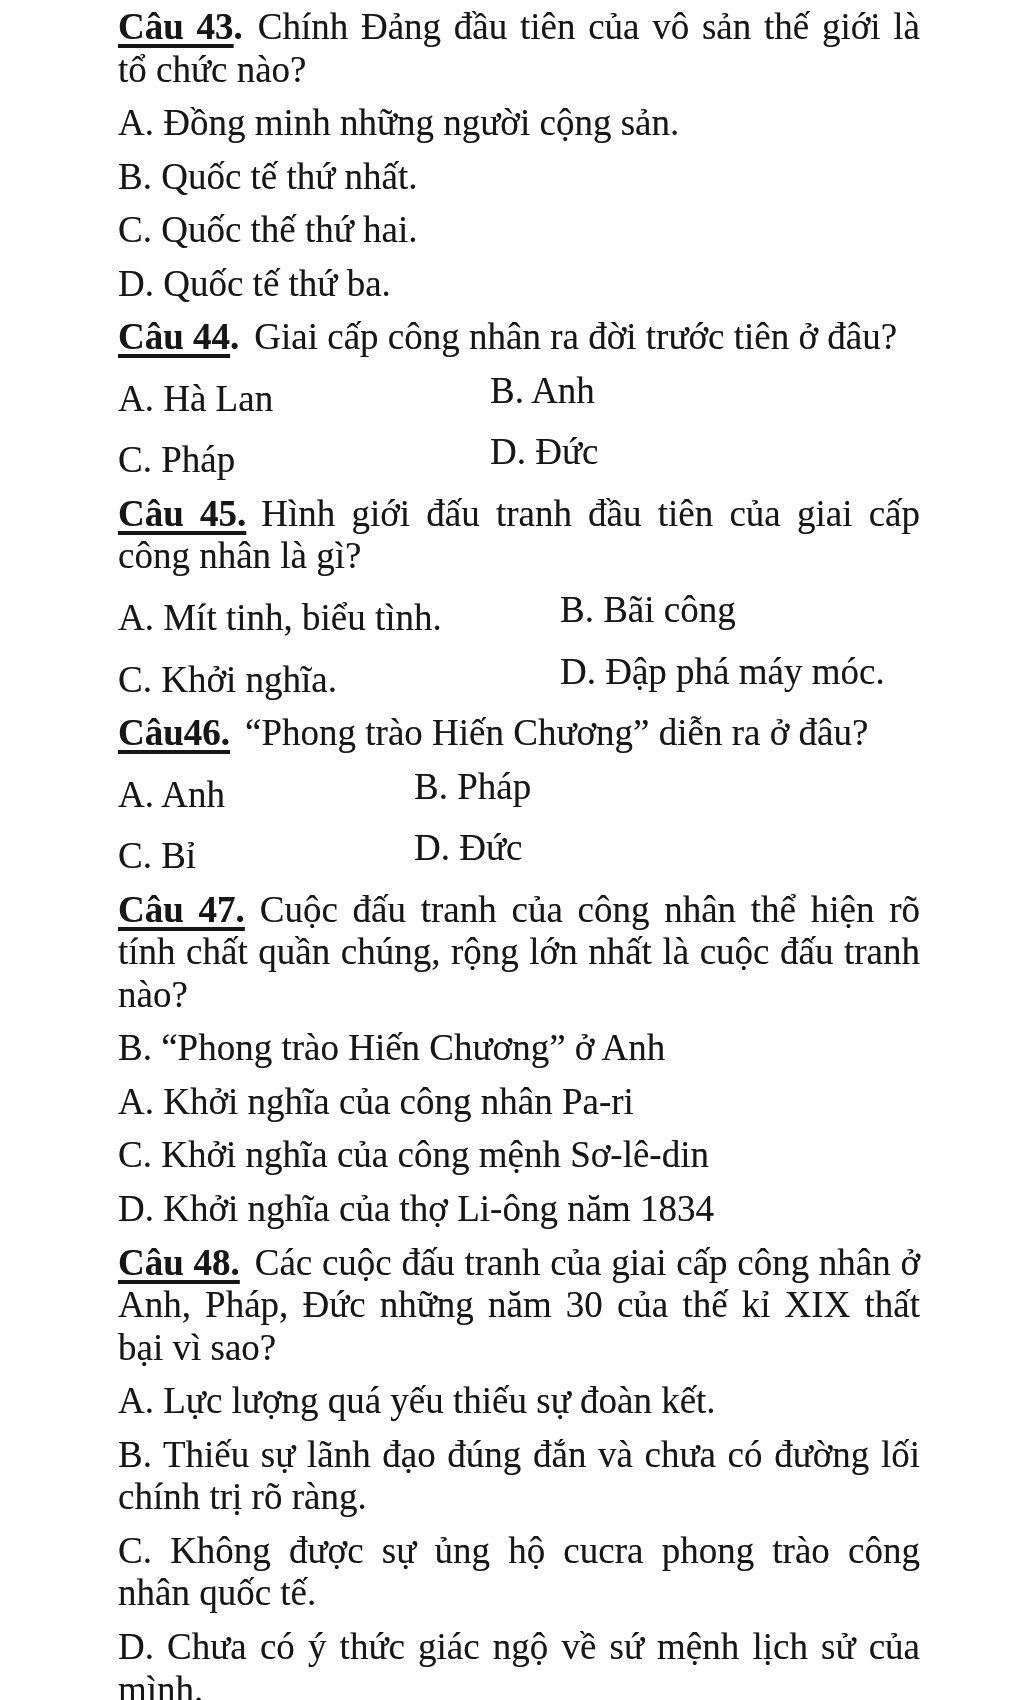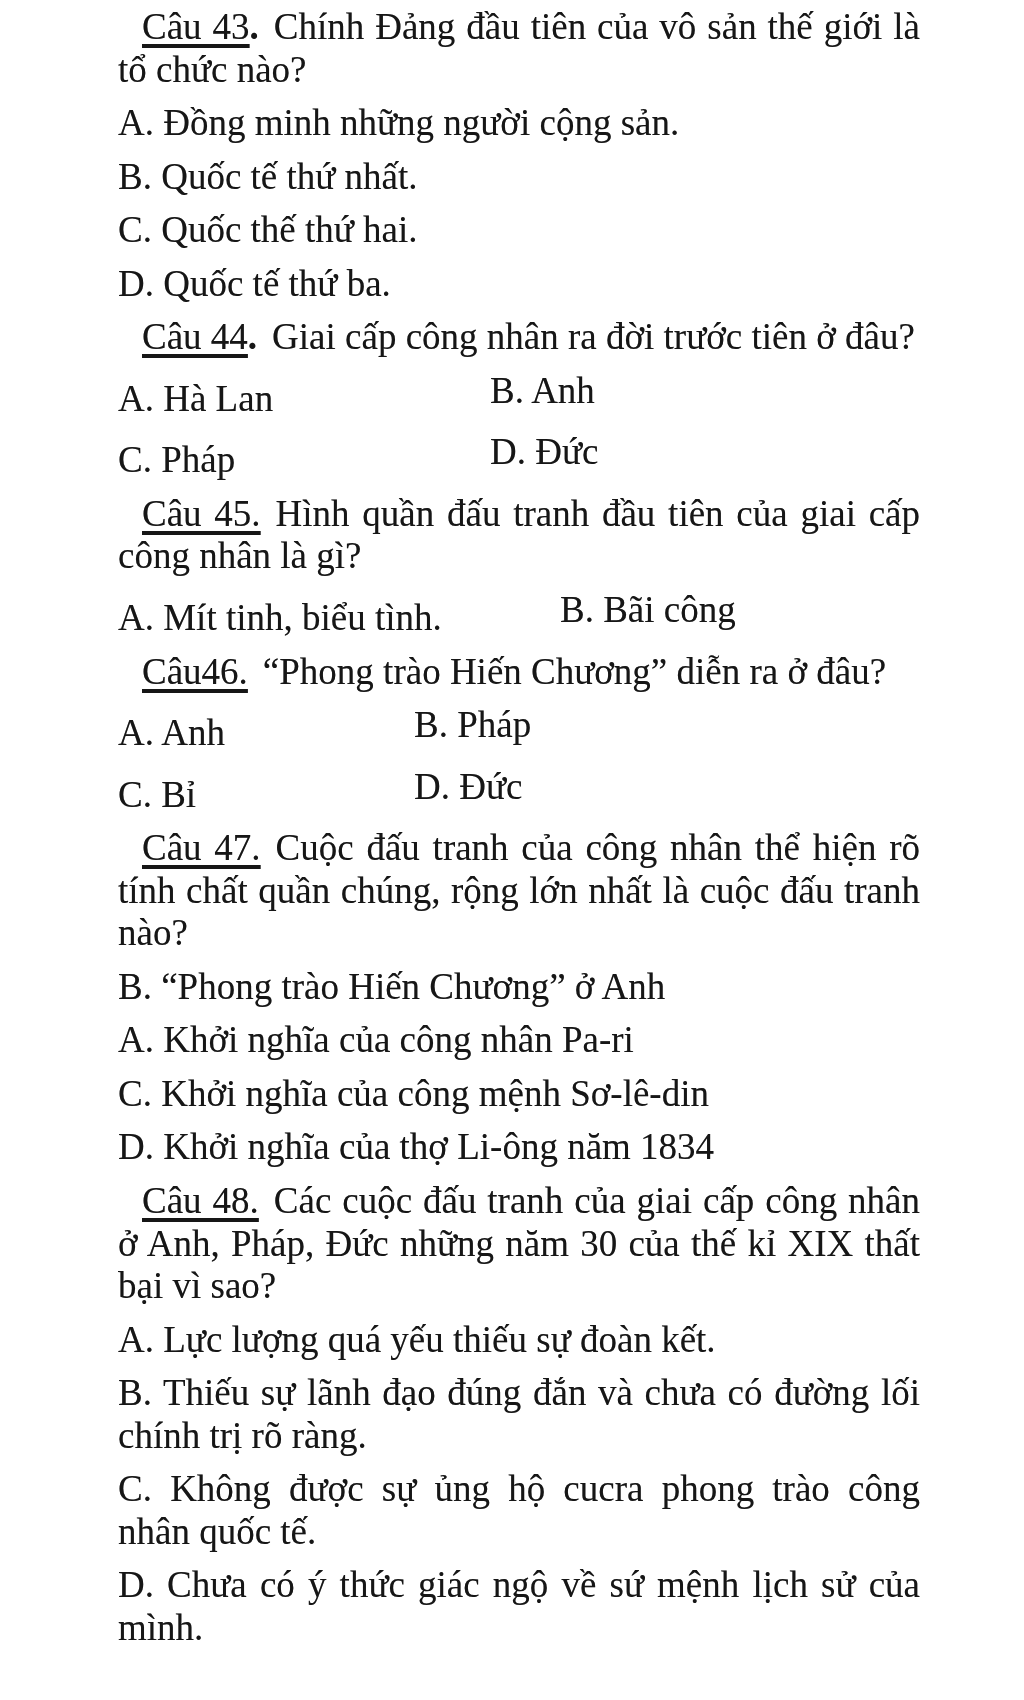--- a/index.html
+++ b/index.html
@@ -18,25 +18,24 @@
     text-shadow: 0 0 0.6px rgba(0,0,0,0.38);
   }
   .doc {
     padding: 6px 104px 0 118px; 
   }
   p.para {
     margin: 0 0 11px 0;
     text-align: justify;
   }
   .qlabel {
-    font-weight: 400;
+    font-weight: 700;
     text-decoration: underline;
     text-decoration-thickness: 3.5px;
     text-underline-offset: 5px;
-    margin-left: 24px;
   }
   .qsuffix {
     font-weight: 700;
   }
   .qtext {
     margin-left: 15px;
   }
   .opt-row {
     display: flex;
     margin: 0 0 11px 0;
@@ -66,24 +65,28 @@
       <span class="c1">A. Hà Lan</span>
       <span class="c2">B. Anh</span>
     </div>
     <div class="opt-row q44">
       <span class="c1">C. Pháp</span>
       <span class="c2">D. Đức</span>
     </div>
   </section>
 
   <section>
-    <p class="para"><span class="qlabel">Câu 45.</span><span class="qsuffix"></span><span class="qtext">Hình quần đấu tranh đầu tiên của giai cấp công nhân là gì?</span></p>
+    <p class="para"><span class="qlabel">Câu 45.</span><span class="qsuffix"></span><span class="qtext">Hình giới đấu tranh đầu tiên của giai cấp công nhân là gì?</span></p>
     <div class="opt-row q45">
       <span class="c1">A. Mít tinh, biểu tình.</span>
       <span class="c2">B. Bãi công</span>
+    </div>
+    <div class="opt-row q45">
+      <span class="c1">C. Khởi nghĩa.</span>
+      <span class="c2">D. Đập phá máy móc.</span>
     </div>
   </section>
 
   <section>
     <p class="para"><span class="qlabel">Câu46.</span><span class="qsuffix"></span><span class="qtext">“Phong trào Hiến Chương” diễn ra ở đâu?</span></p>
     <div class="opt-row q46">
       <span class="c1">A. Anh</span>
       <span class="c2">B. Pháp</span>
     </div>
     <div class="opt-row q46">

